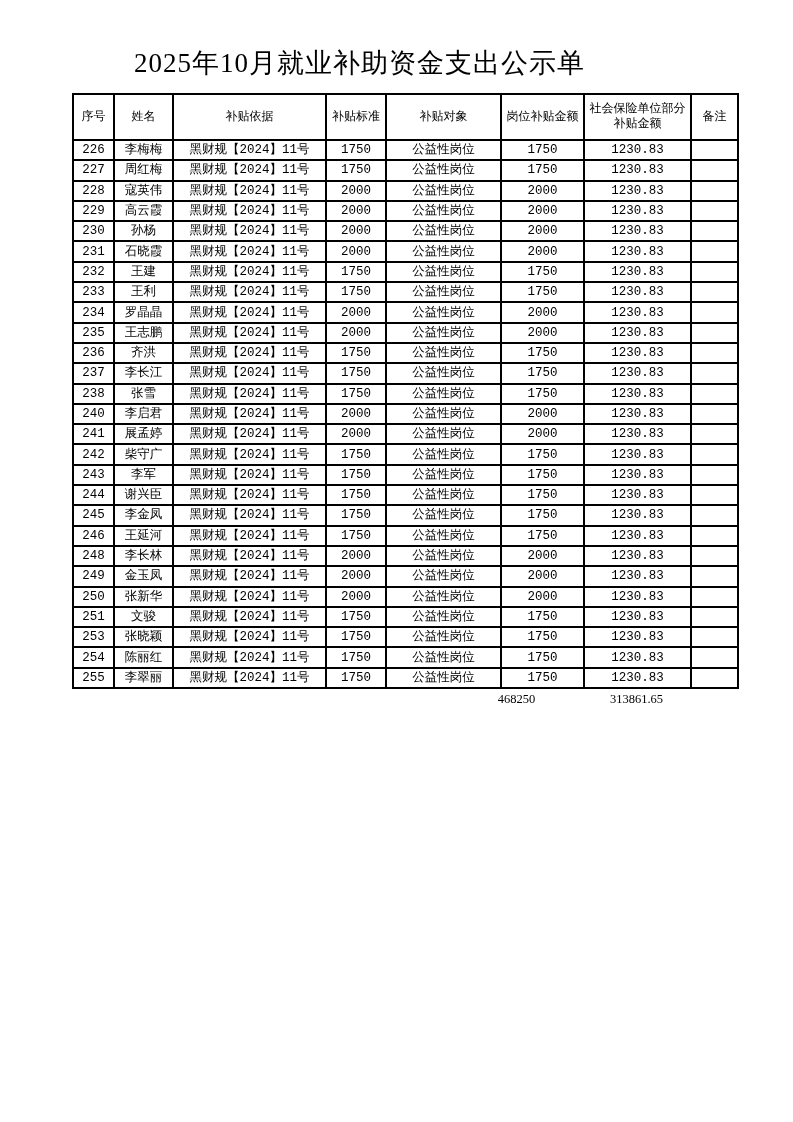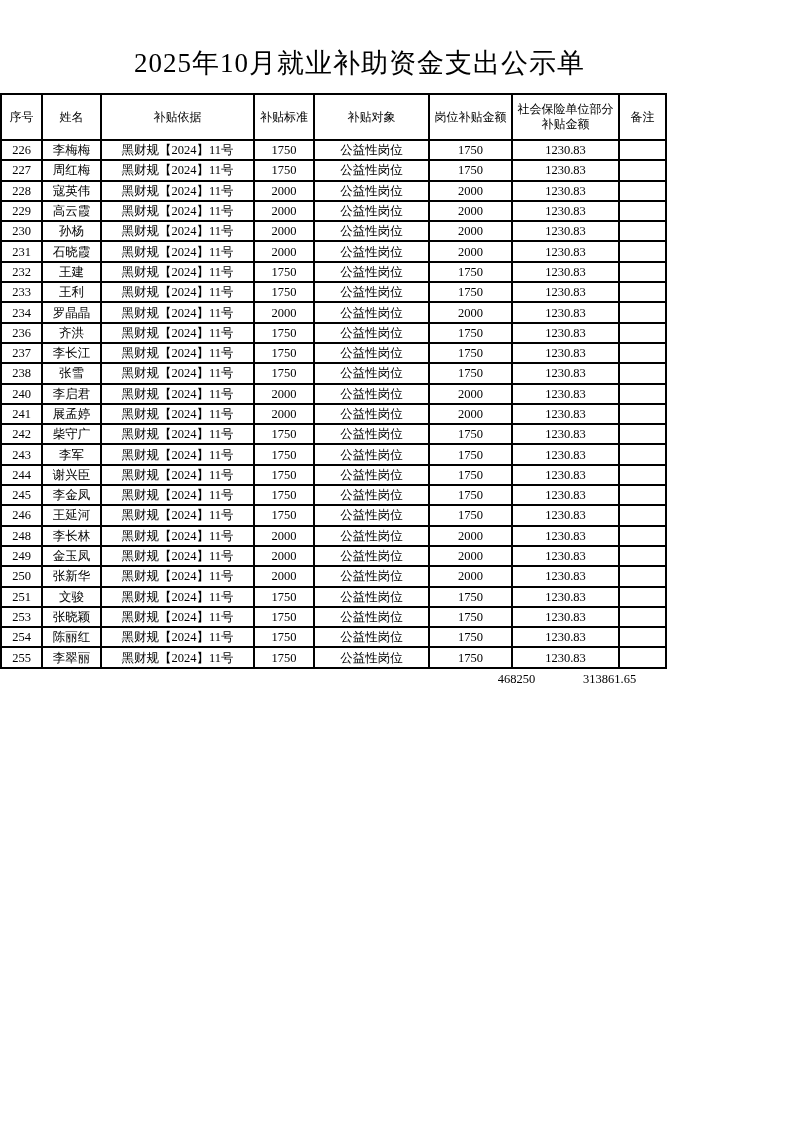--- a/index.html
+++ b/index.html
@@ -25,22 +25,24 @@
     padding-top: 46px;
     text-align: center;
     font-size: 27px;
     font-weight: normal;
     letter-spacing: 1px;
     line-height: 34px;
   }
   table.subsidy-table {
     border-collapse: collapse;
     table-layout: fixed;
+    margin-left: 72px;
     margin-top: 13px;
     width: 665px;
+    font-family: Liberation Mono, monospace;
   }
   table.subsidy-table th,
   table.subsidy-table td {
     border: 2px solid #000000;
     padding: 0;
     text-align: center;
     vertical-align: middle;
     font-weight: normal;
     overflow: hidden;
   }
@@ -74,21 +76,21 @@
   .totals-row .total-post {
     position: absolute;
     left: 403px;
     width: 83px;
     text-align: center;
   }
   .totals-row .total-insurance {
     position: absolute;
     left: 511px;
     width: 107px;
-    text-align: left;
+    text-align: center;
   }
 </style>
 </head>
 <body>
 
 <div class="page">
 
   <h1 class="page-title">2025年10月就业补助资金支出公示单</h1>
 
   <table class="subsidy-table">
@@ -199,20 +201,30 @@
           <td>234</td>
           <td>罗晶晶</td>
           <td>黑财规【2024】11号</td>
           <td>2000</td>
           <td>公益性岗位</td>
           <td>2000</td>
           <td>1230.83</td>
           <td></td>
         </tr>
         <tr>
+          <td>235</td>
+          <td>王志鹏</td>
+          <td>黑财规【2024】11号</td>
+          <td>2000</td>
+          <td>公益性岗位</td>
+          <td>2000</td>
+          <td>1230.83</td>
+          <td></td>
+        </tr>
+        <tr>
           <td>236</td>
           <td>齐洪</td>
           <td>黑财规【2024】11号</td>
           <td>1750</td>
           <td>公益性岗位</td>
           <td>1750</td>
           <td>1230.83</td>
           <td></td>
         </tr>
         <tr>

